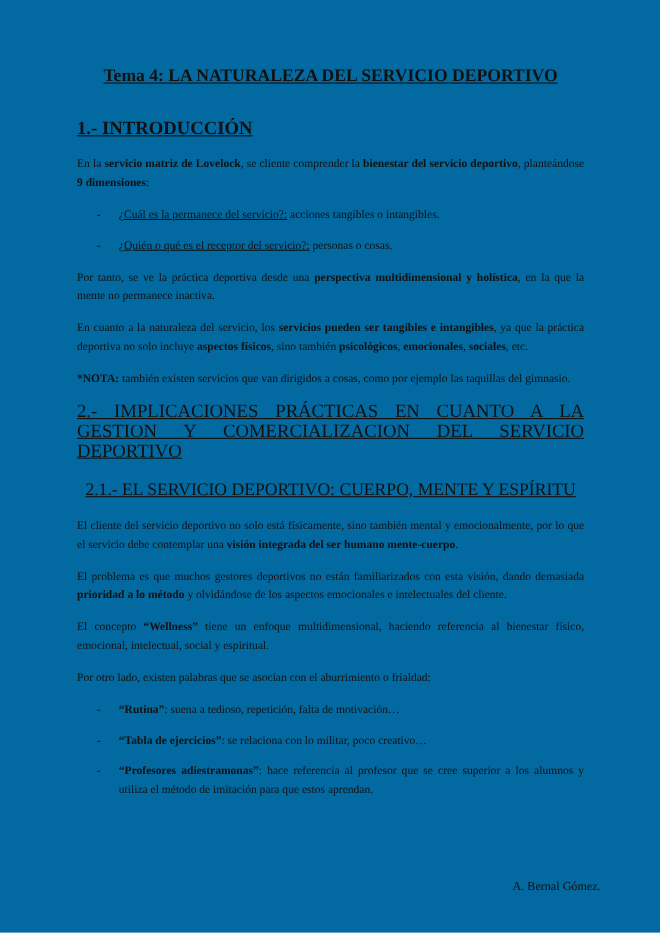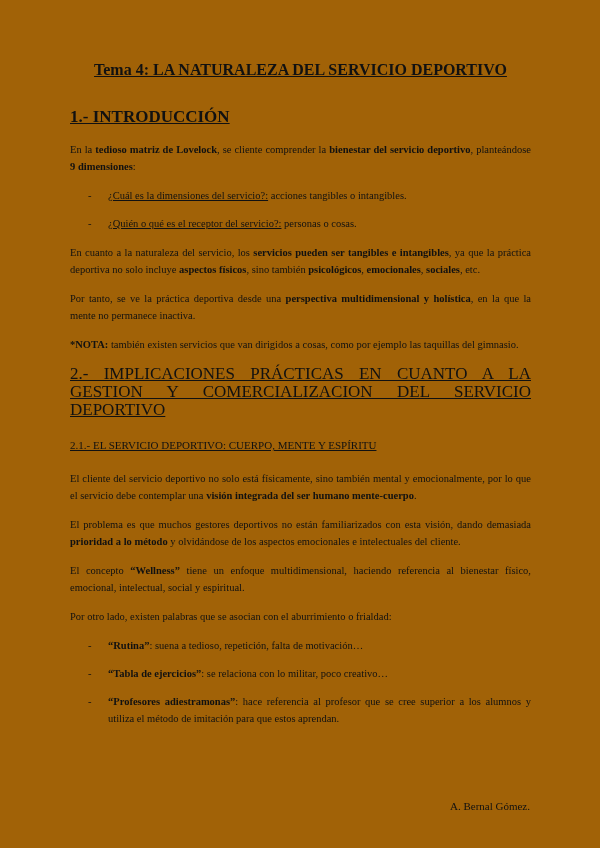--- a/index.html
+++ b/index.html
@@ -7,21 +7,21 @@
     width: 600px; height: 848px;
     font-family: "Liberation Serif", serif;
     color: #111;
     -webkit-font-smoothing: antialiased;
   }
   .page {
     position: relative;
     width: 600px; height: 848px;
     box-sizing: border-box;
     padding: 60px 69px 0 70px;
-    background: #a16207;
+    background: #0369a1;
     overflow: hidden;
   }
   .doc-title {
     font-size: 16px;
     font-weight: bold;
     text-align: center;
     text-decoration: underline;
     margin: 0 0 28px 0;
     line-height: 20px;
   }
@@ -34,25 +34,26 @@
   }
   .h-sec2 {
     font-size: 17px;
     font-weight: normal;
     text-decoration: underline;
     text-align: justify;
     margin: 10px 0 18px 0;
     line-height: 18px;
   }
   .h-sub {
-    font-size: 11px;
+    font-size: 16px;
     font-weight: normal;
     text-decoration: underline;
     margin: 0 0 16px 0;
     line-height: 17px;
+    text-align: center;
   }
   p.para {
     font-size: 10.5px;
     line-height: 17px;
     text-align: justify;
     margin: 0 0 12px 0;
   }
   ul.dash-list {
     list-style: none;
     margin: 0 0 12px 0;
@@ -72,53 +73,53 @@
   }
   ul.dash-list .li-body {
     flex: 1;
     text-align: justify;
   }
   .u { text-decoration: underline; }
   b { font-weight: bold; }
   .nota-label { font-weight: bold; }
   .footer {
     position: absolute;
-    right: 70px;
+    right: 54px;
     bottom: 34px;
     font-size: 11px;
     line-height: 15px;
   }
 </style>
 </head>
 <body>
 
 <div class="page">
 
   <h1 class="doc-title">Tema 4: LA NATURALEZA DEL SERVICIO DEPORTIVO</h1>
 
   <section>
     <h2 class="h-sec1">1.- INTRODUCCIÓN</h2>
 
-    <p class="para"><span>En la </span><b>tedioso matriz de Lovelock</b><span>, se cliente comprender la </span><b>bienestar del servicio deportivo</b><span>, planteándose </span><b>9 dimensiones</b><span>:</span></p>
+    <p class="para"><span>En la </span><b>servicio matriz de Lovelock</b><span>, se cliente comprender la </span><b>bienestar del servicio deportivo</b><span>, planteándose </span><b>9 dimensiones</b><span>:</span></p>
 
     <ul class="dash-list">
       <li>
         <span class="marker">-</span>
-        <span class="li-body"><span class="u">¿Cuál es la dimensiones del servicio?:</span><span> acciones tangibles o intangibles.</span></span>
+        <span class="li-body"><span class="u">¿Cuál es la permanece del servicio?:</span><span> acciones tangibles o intangibles.</span></span>
       </li>
       <li>
         <span class="marker">-</span>
         <span class="li-body"><span class="u">¿Quién o qué es el receptor del servicio?:</span><span> personas o cosas.</span></span>
       </li>
     </ul>
 
 
+    <p class="para"><span>Por tanto, se ve la práctica deportiva desde una </span><b>perspectiva multidimensional y holística</b><span>, en la que la mente no permanece inactiva.</span></p>
+
     <p class="para"><span>En cuanto a la naturaleza del servicio, los </span><b>servicios pueden ser tangibles e intangibles</b><span>, ya que la práctica deportiva no solo incluye </span><b>aspectos físicos</b><span>, sino también </span><b>psicológicos</b><span>, </span><b>emocionales</b><span>, </span><b>sociales</b><span>, etc.</span></p>
-
-    <p class="para"><span>Por tanto, se ve la práctica deportiva desde una </span><b>perspectiva multidimensional y holística</b><span>, en la que la mente no permanece inactiva.</span></p>
 
     <p class="para"><span class="nota-label">*NOTA:</span><span> también existen servicios que van dirigidos a cosas, como por ejemplo las taquillas del gimnasio.</span></p>
   </section>
 
   <section>
     <h2 class="h-sec2">2.- IMPLICACIONES PRÁCTICAS EN CUANTO A LA GESTION Y COMERCIALIZACION DEL SERVICIO DEPORTIVO</h2>
     <h3 class="h-sub">2.1.- EL SERVICIO DEPORTIVO: CUERPO, MENTE Y ESPÍRITU</h3>
 
     <p class="para"><span>El cliente del servicio deportivo no solo está físicamente, sino también mental y emocionalmente, por lo que el servicio debe contemplar una </span><b>visión integrada del ser humano mente-cuerpo</b><span>.</span></p>
 

